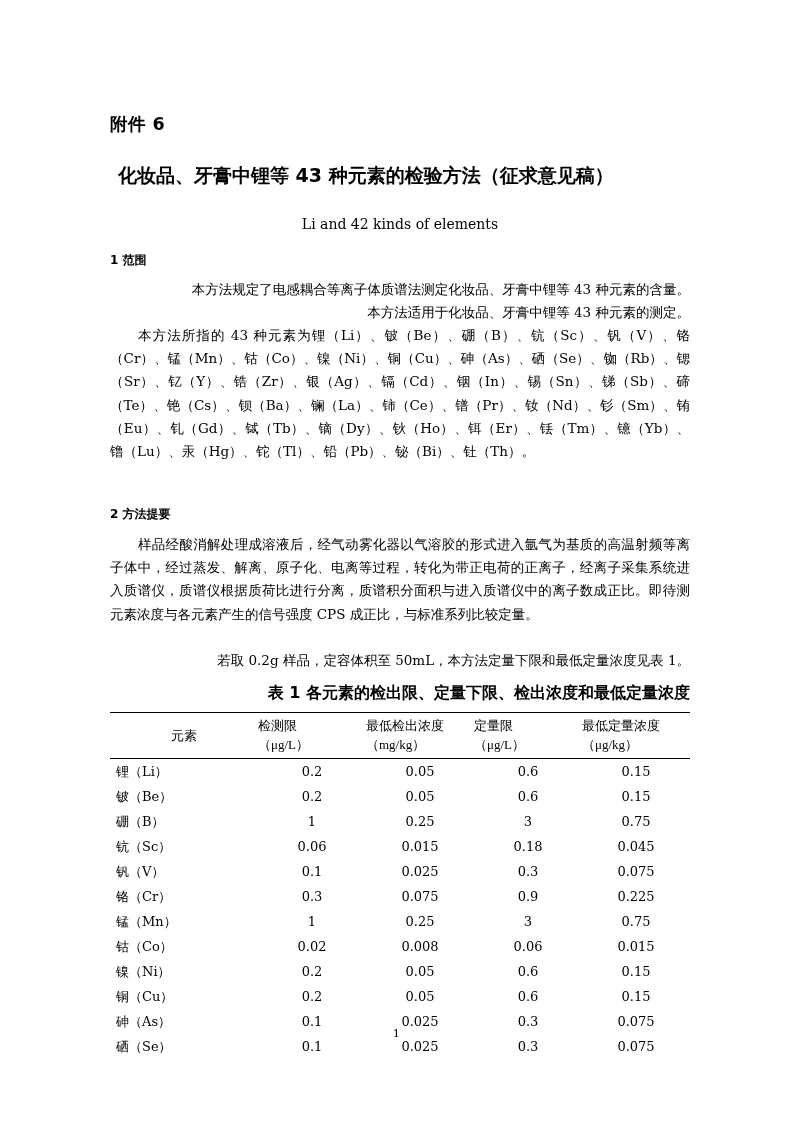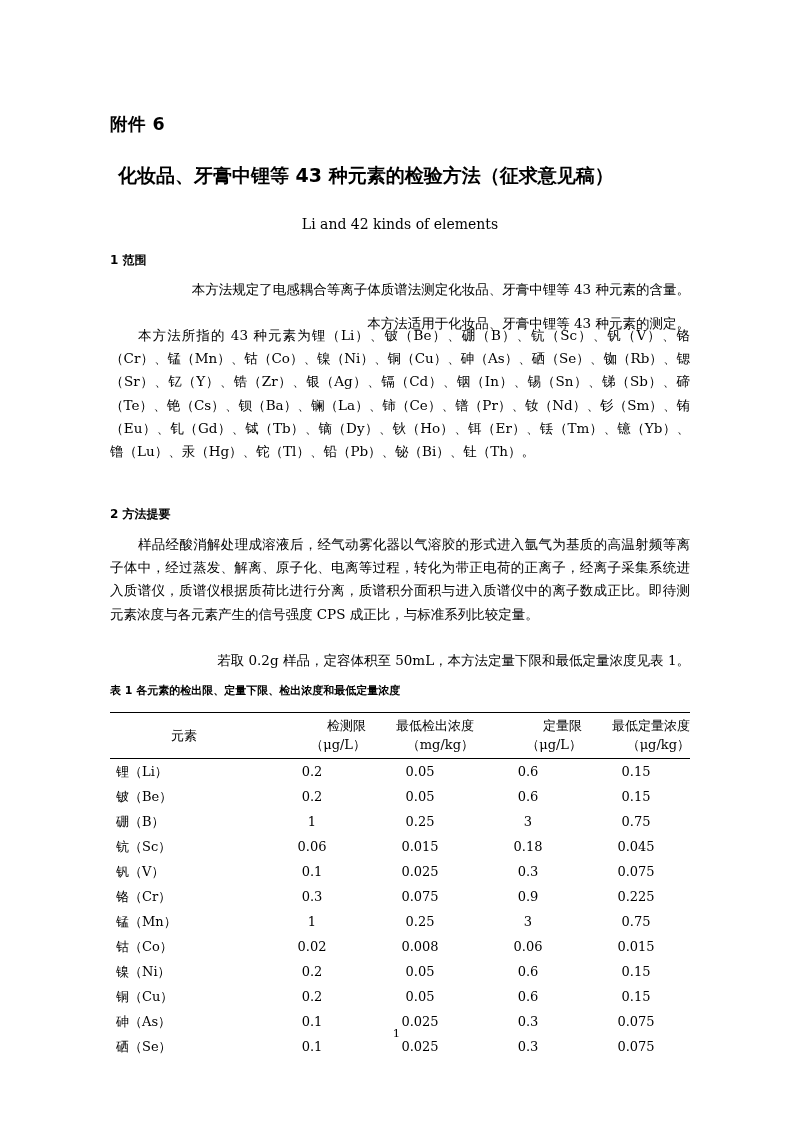--- a/index.html
+++ b/index.html
@@ -78,35 +78,35 @@
     width: 580px;
     font-size: 13.5px;
     line-height: 23.2px;
     text-align: justify;
     text-justify: inter-character;
     text-indent: 28px;
   }
   .para.nojust { text-align: right; }
 
   #p1 { top: 278px; }
-  #p2 { top: 312px; }
+  #p2 { top: 301px; }
   #p3 { top: 324px; }
   #p4 { top: 533px; }
   #p5 { top: 649px; }
 
   
   .table-caption {
     font-family: "DejaVu Sans", "Liberation Sans", sans-serif;
     font-weight: bold;
-    font-size: 11px;
+    font-size: 16px;
     position: absolute;
     top: 683px;
     left: 0;
     width: 580px;
-    text-align: left;
+    text-align: right;
     white-space: nowrap;
   }
 
   
   table.data-table {
     position: absolute;
     top: 712px;
     left: 0;
     width: 580px;
     border-collapse: collapse;
@@ -122,21 +122,22 @@
     vertical-align: middle;
     line-height: 19px;
   }
   table.data-table th.col-element {
     width: 148px;
     text-align: center;
     font-family: Liberation Serif, serif;
   }
   table.data-table th.col-num {
     width: 108px;
-    text-align: right;
+    text-align: left;
+    font-family: Liberation Serif, serif;
   }
   table.data-table tbody td {
     padding: 2px 0 1.5px 0;
     line-height: 21.5px;
     font-size: 13px;
   }
   table.data-table tbody td.cell-element {
     text-align: left;
     padding-left: 6px;
   }

